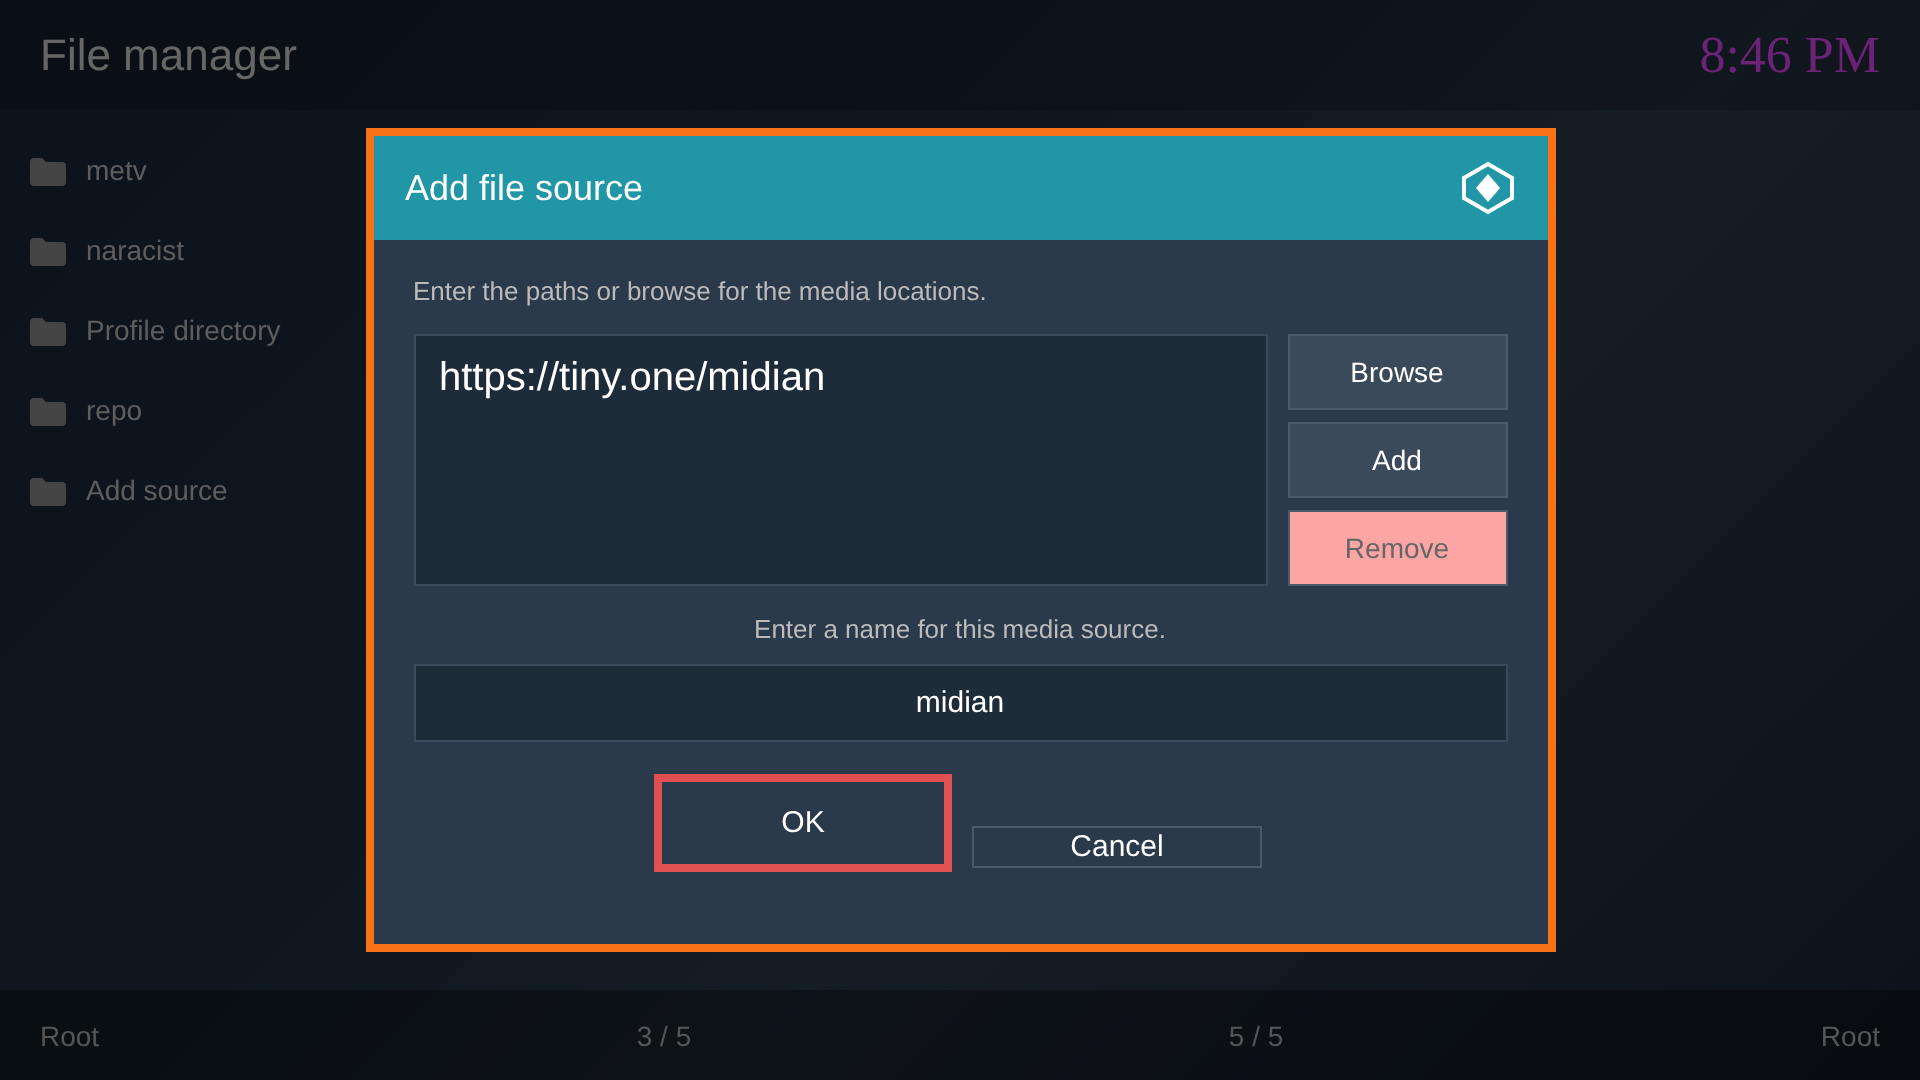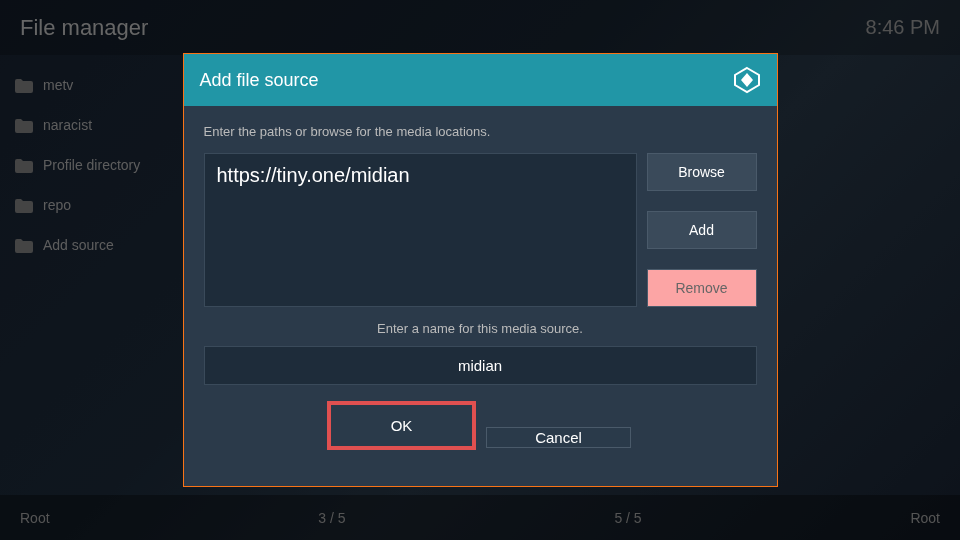--- a/index.html
+++ b/index.html
@@ -36,22 +36,23 @@
       gap: 10px;
     }
 
     .header-title {
       font-size: 22px;
       font-weight: normal;
       color: #ccc;
     }
 
     .header-time {
-      font-size: 20px;
-      color: #a3a3a3;
+      font-size: 26px;
+      color: #d946ef;
+      font-family: Liberation Serif, serif;
     }
 
     
     .sidebar {
       position: absolute;
       top: 55px;
       left: 0;
       width: 170px;
       bottom: 45px;
       z-index: 10;
@@ -100,21 +101,21 @@
       z-index: 20;
       display: flex;
       align-items: center;
       justify-content: center;
     }
 
     
     .dialog {
       width: 595px;
       background: #2b3a4a;
-      border: 1px solid #f97316;
+      border: 4px solid #f97316;
       position: relative;
     }
 
     .dialog-header {
       background: #2196a6;
       padding: 12px 16px;
       display: flex;
       align-items: center;
       justify-content: space-between;
     }
@@ -159,21 +160,21 @@
     }
 
     .url-text {
       font-size: 20px;
       color: #fff;
     }
 
     .side-buttons {
       display: flex;
       flex-direction: column;
-      gap: 20px;
+      gap: 6px;
       width: 110px;
     }
 
     .btn {
       padding: 10px 0;
       text-align: center;
       font-size: 14px;
       cursor: pointer;
       border: 1px solid #4a5a6a;
       background: #3a4a5a;

